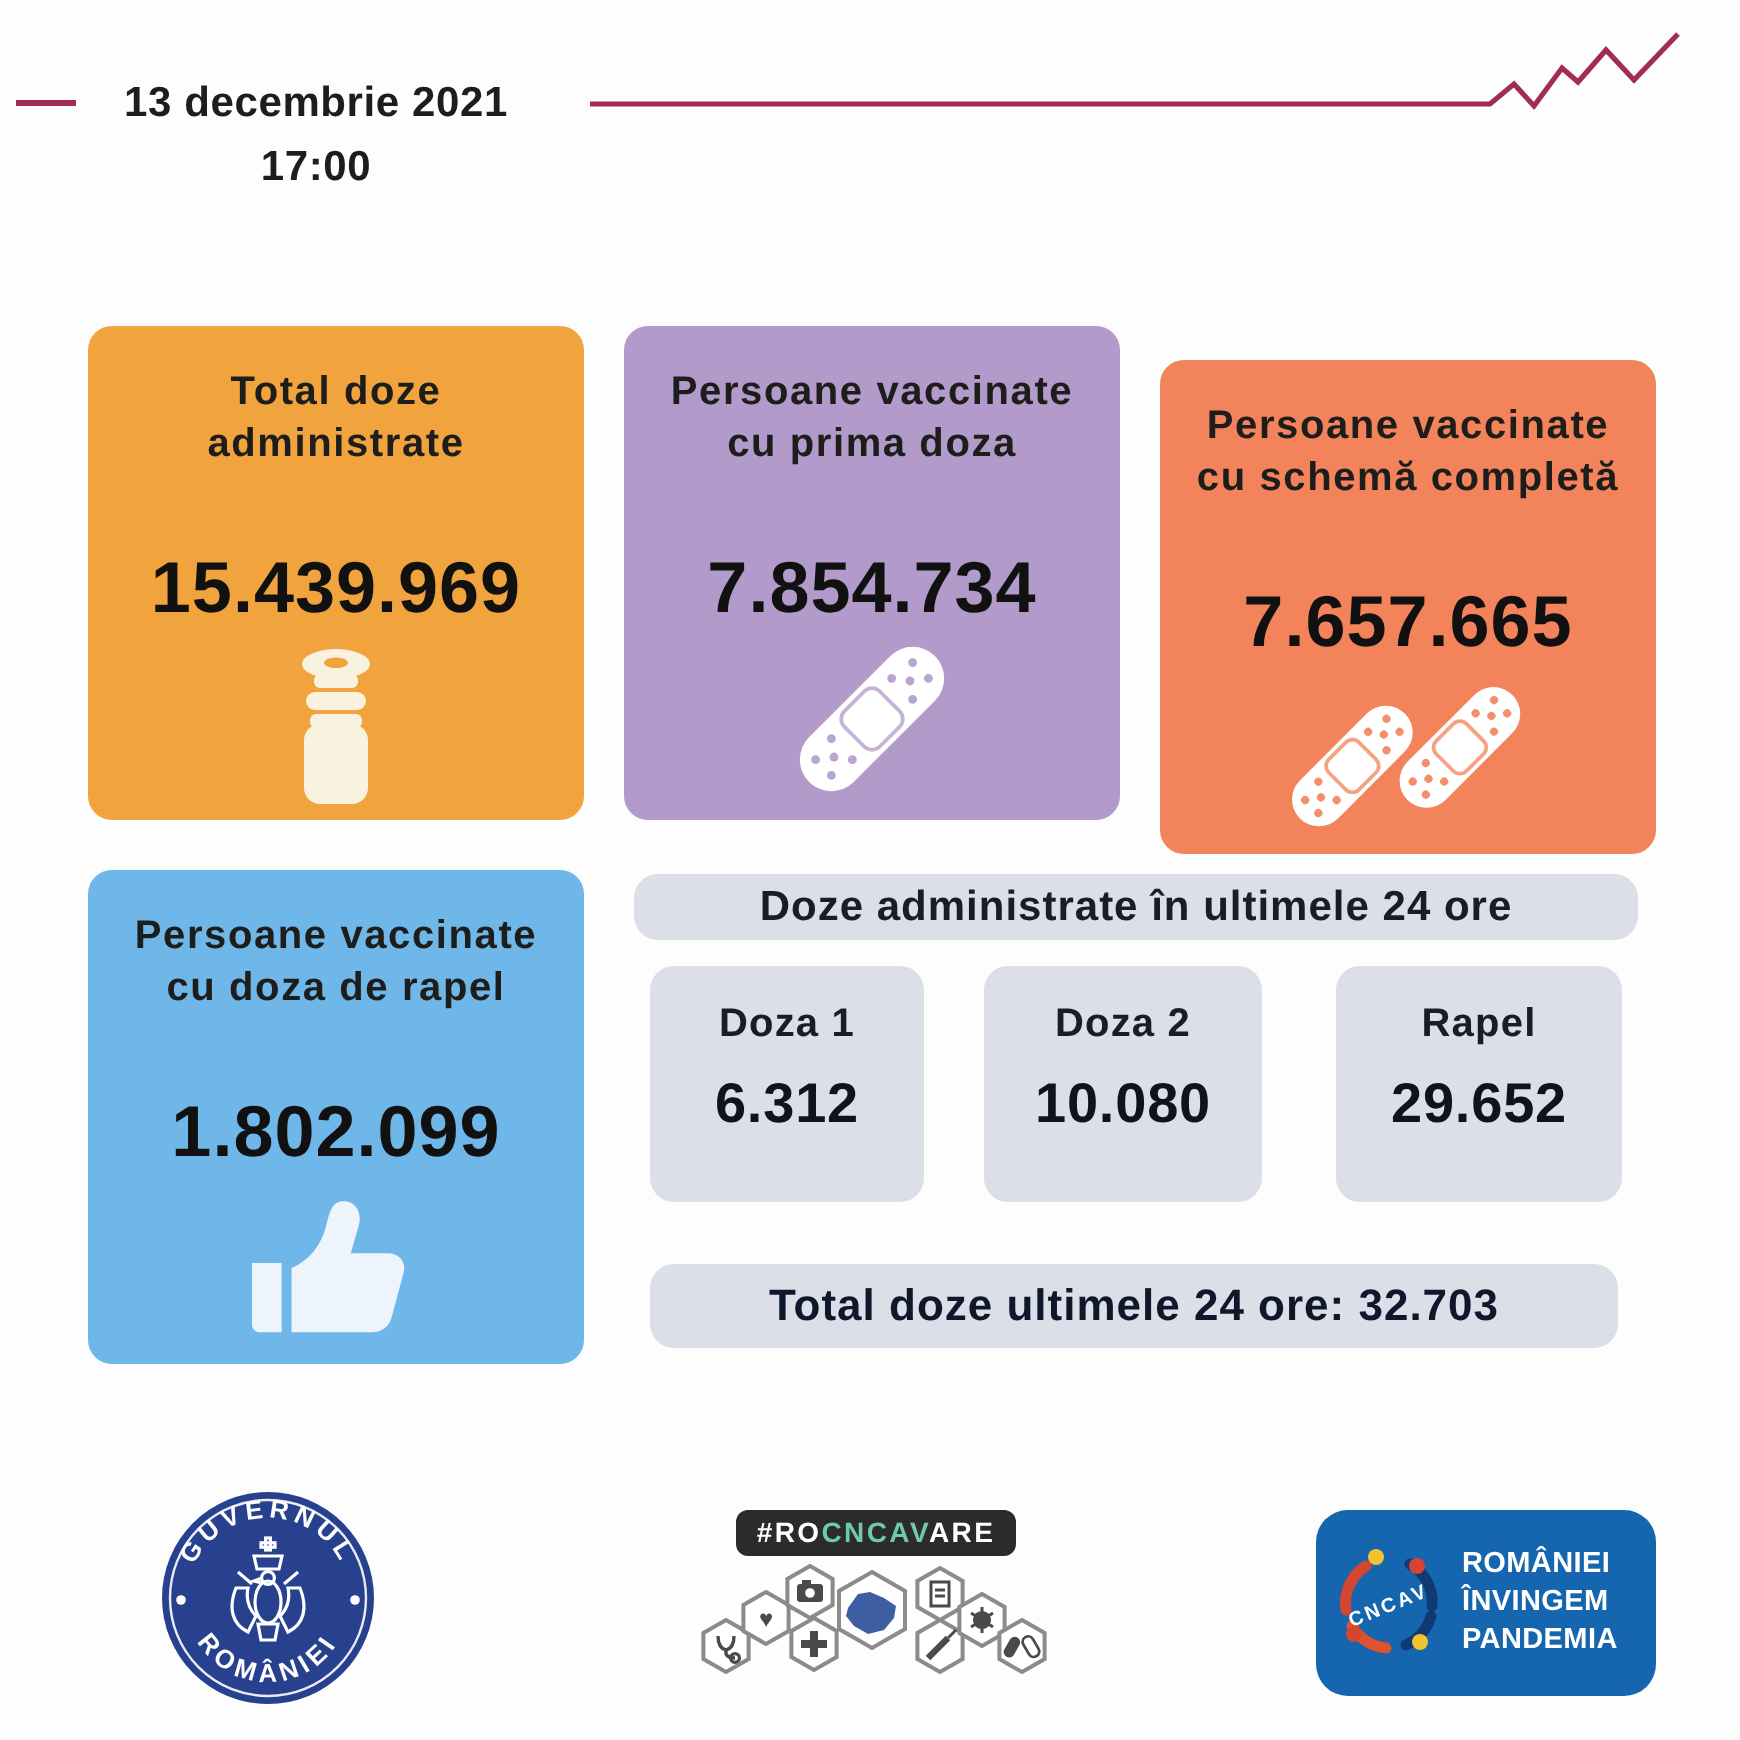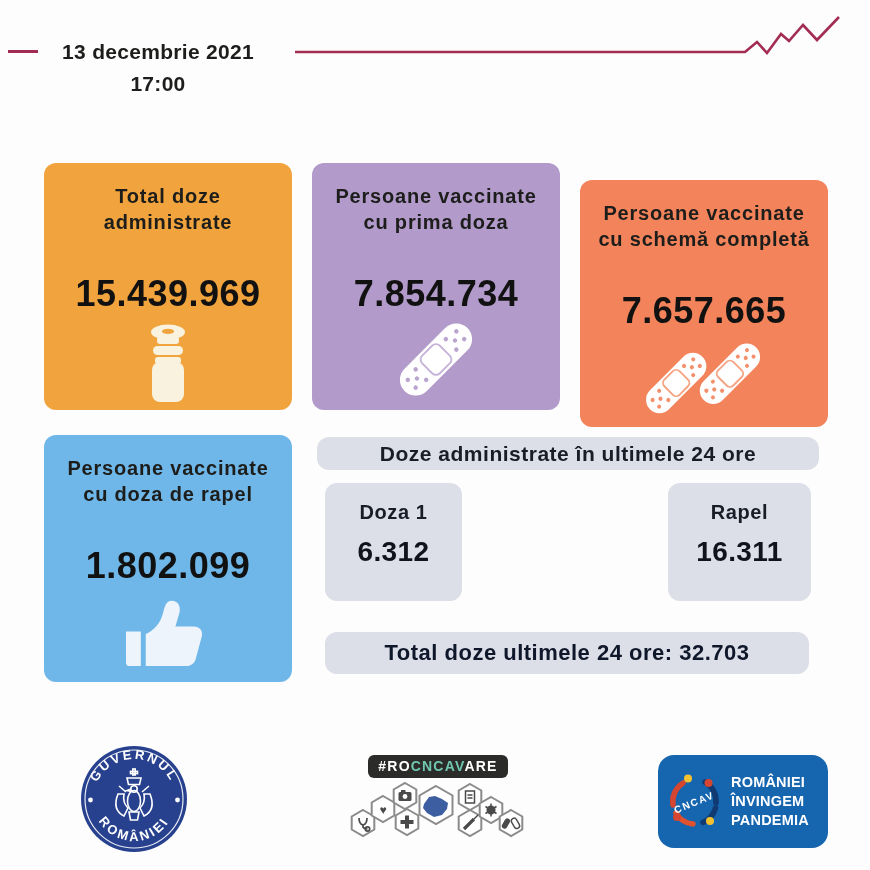--- a/index.html
+++ b/index.html
@@ -155,23 +155,27 @@
   </div>
 
   <div class="panel-header">
     <span>Doze administrate în ultimele 24 ore</span>
   </div>
 
   <div class="mini-card mini-1">
     <div class="mini-label">Doza 1</div>
     <div class="mini-value">6.312</div>
   </div>
+  <div class="mini-card mini-2">
+    <div class="mini-label">Doza 2</div>
+    <div class="mini-value">10.080</div>
+  </div>
   <div class="mini-card mini-3">
     <div class="mini-label">Rapel</div>
-    <div class="mini-value">16.311</div>
+    <div class="mini-value">29.652</div>
   </div>
 
   <div class="total-bar">
     <span>Total doze ultimele 24 ore: 32.703</span>
   </div>
 
   <svg class="gov-logo" width="108" height="112" viewBox="0 0 108 112">
     <defs>
       <path id="arcTop" d="M 13,58 A 41,41 0 0 1 95,58"></path>
       <path id="arcBottom" d="M 13,58 A 41,41 0 0 0 95,58"></path>

